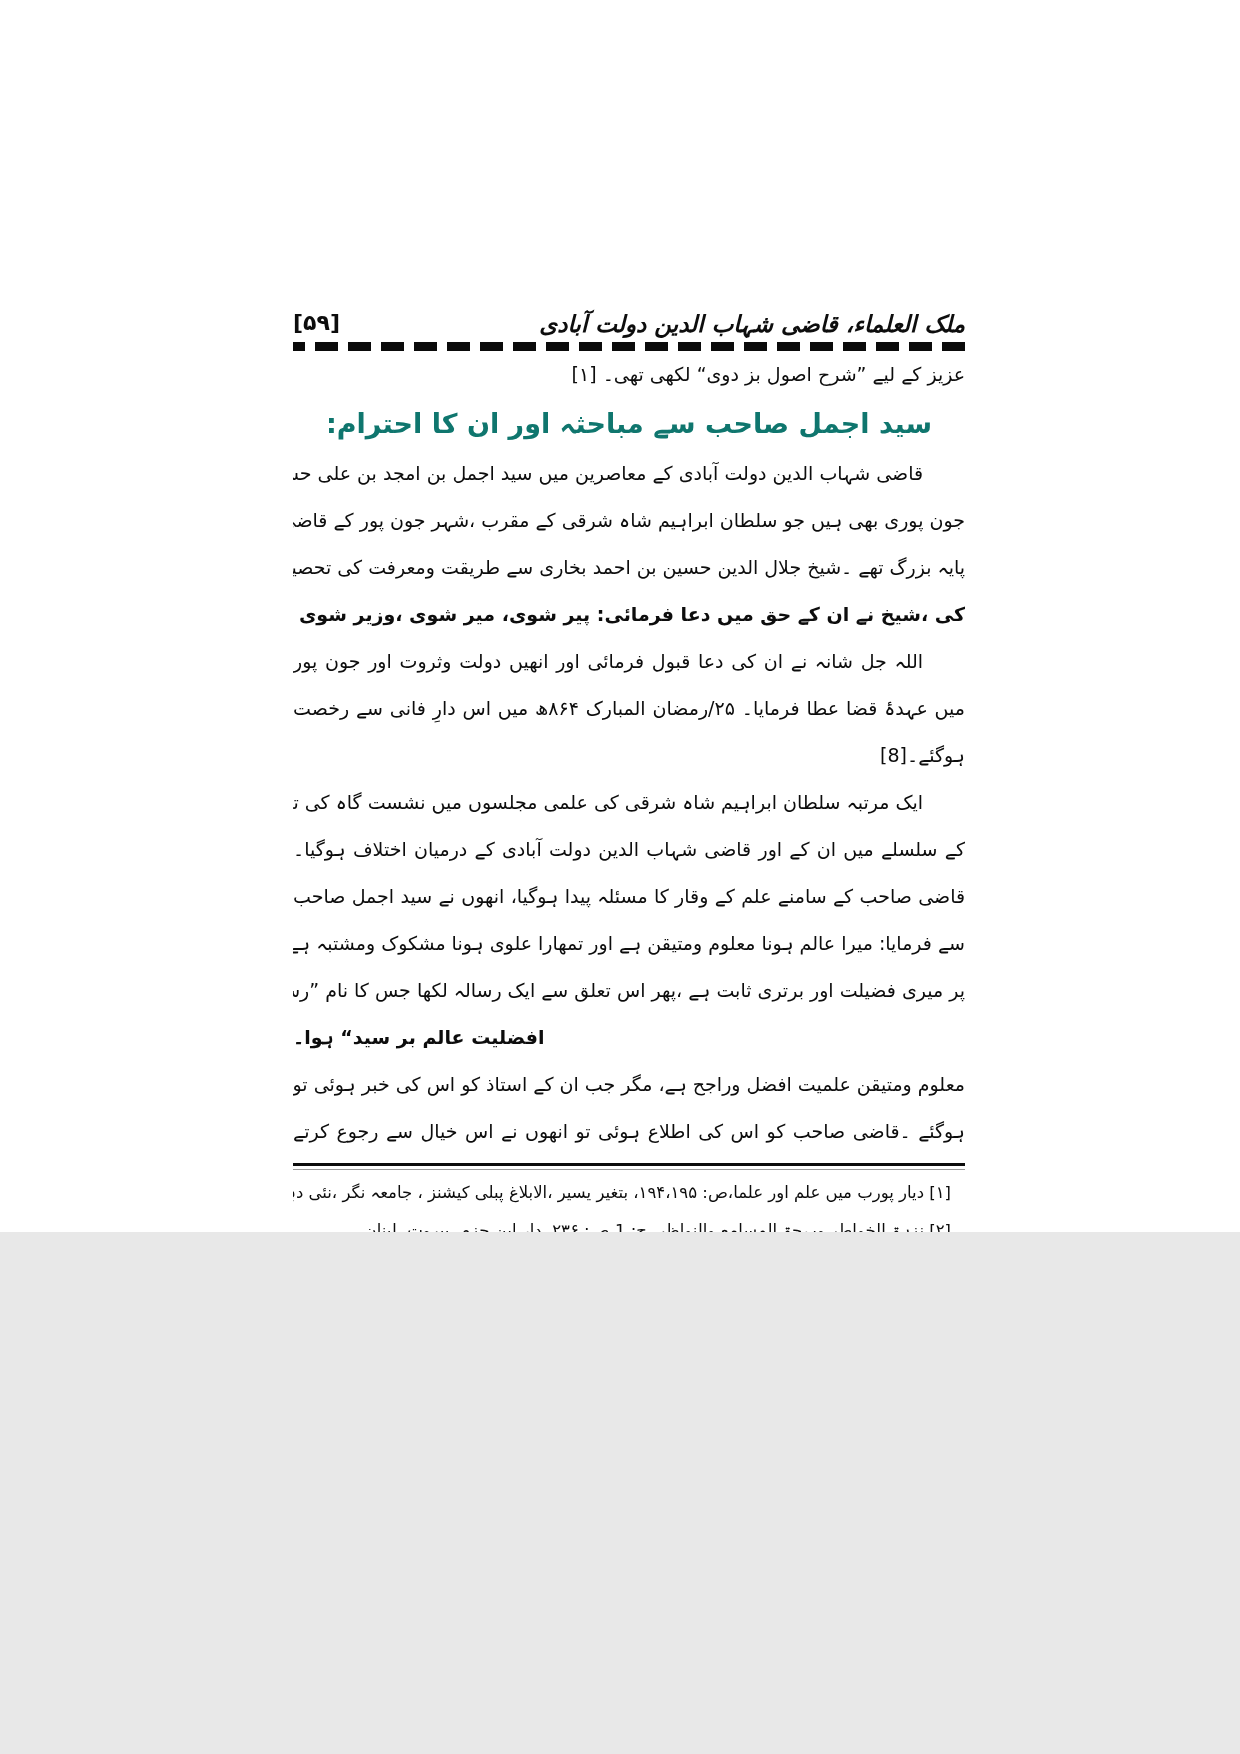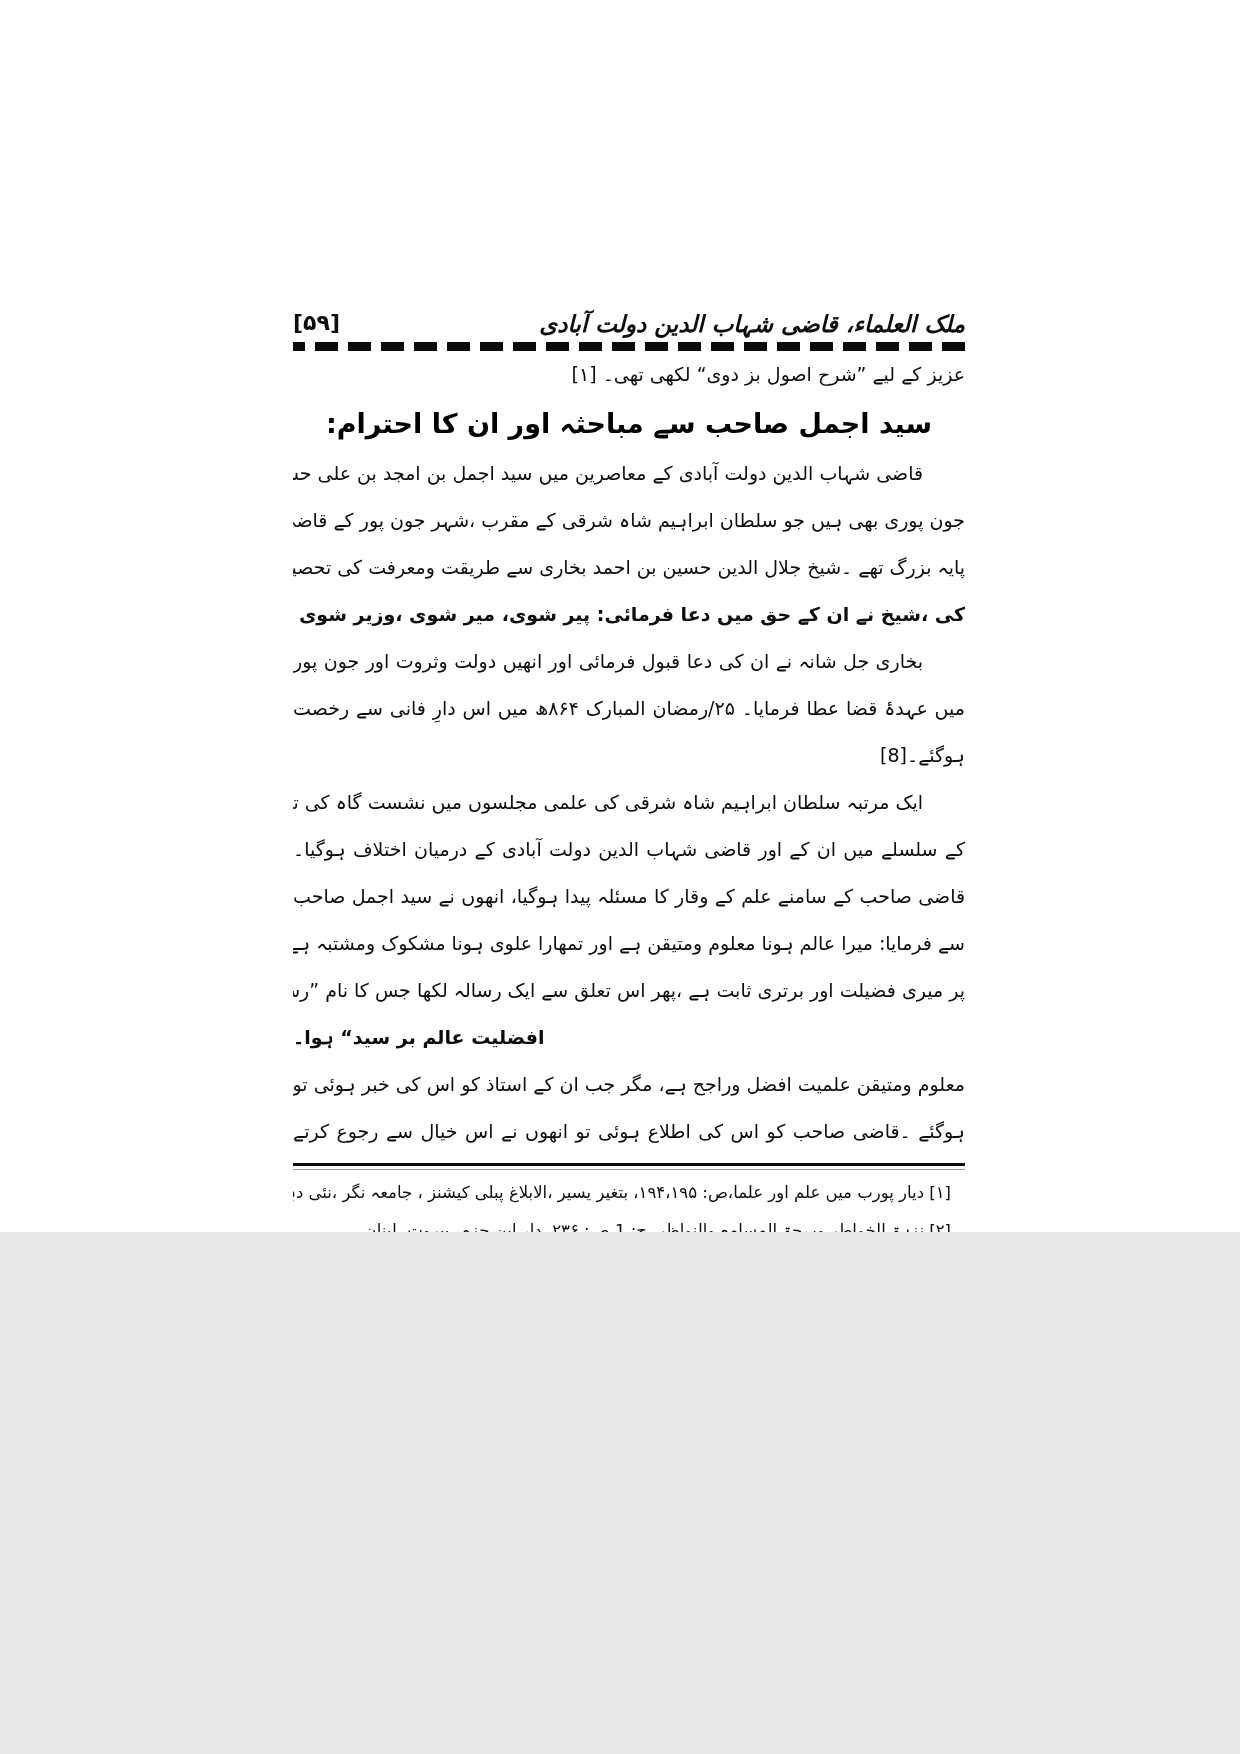--- a/index.html
+++ b/index.html
@@ -61,21 +61,21 @@
   .ln.p3end{text-align:right;text-align-last:right;padding-left:0;padding-right:0;}
   .ln.p3end span{display:inline-block;margin-left:105px;}
   .heading{
     height:52px;
     line-height:52px;
     margin:0;
     font-size:27px;
     font-weight:bold;
     text-align:center;
     text-align-last:center;
-    color:#000000;
+    color:#0f766e;
   }
   
   .fnrule{
     margin-top:8px;
     height:3px;
     border-top:3px solid #0c0c0c;
     border-bottom:1px solid #9a9a9a;
   }
   .footnotes{direction:rtl;margin-top:4px;}
   .fn{
@@ -104,21 +104,21 @@
 
       <div class="ln p1end">عزیز کے لیے ”شرح اصول بز دوی“ لکھی تھی۔ [۱]</div>
 
       <h2 class="heading">سید اجمل صاحب سے مباحثہ اور ان کا احترام:</h2>
 
       <div class="ln ind">قاضی شہاب الدین دولت آبادی کے معاصرین میں سید اجمل بن امجد بن علی حسینی</div>
       <div class="ln">جون پوری بھی ہیں جو سلطان ابراہیم شاہ شرقی کے مقرب ،شہر جون پور کے قاضی اور بلند</div>
       <div class="ln">پایہ بزرگ تھے ۔شیخ جلال الدین حسین بن احمد بخاری سے طریقت ومعرفت کی تحصیل</div>
       <div class="ln endl">کی ،شیخ نے ان کے حق میں دعا فرمائی: پیر شوی، میر شوی ،وزیر شوی ۔</div>
 
-      <div class="ln ind">بخاری جل شانہ نے ان کی دعا قبول فرمائی اور انھیں دولت وثروت اور جون پور</div>
+      <div class="ln ind">اللہ جل شانہ نے ان کی دعا قبول فرمائی اور انھیں دولت وثروت اور جون پور</div>
       <div class="ln">میں عہدۂ قضا عطا فرمایا۔ ۲۵/رمضان المبارک ۸۶۴ھ میں اس دارِ فانی سے رخصت</div>
       <div class="ln p3end"><span>ہوگئے۔[8]</span></div>
 
       <div class="ln ind">ایک مرتبہ سلطان ابراہیم شاہ شرقی کی علمی مجلسوں میں نشست گاہ کی تقدیم وتاخیر</div>
       <div class="ln">کے سلسلے میں ان کے اور قاضی شہاب الدین دولت آبادی کے درمیان اختلاف ہوگیا۔</div>
       <div class="ln">قاضی صاحب کے سامنے علم کے وقار کا مسئلہ پیدا ہوگیا، انھوں نے سید اجمل صاحب</div>
       <div class="ln">سے فرمایا: میرا عالم ہونا معلوم ومتیقن ہے اور تمھارا علوی ہونا مشکوک ومشتبہ ہے ؛لہذا تم</div>
       <div class="ln">پر میری فضیلت اور برتری ثابت ہے ،پھر اس تعلق سے ایک رسالہ لکھا جس کا نام ”رسالہ</div>
       <div class="ln endl">افضلیت عالم بر سید“ ہوا۔</div>
 

